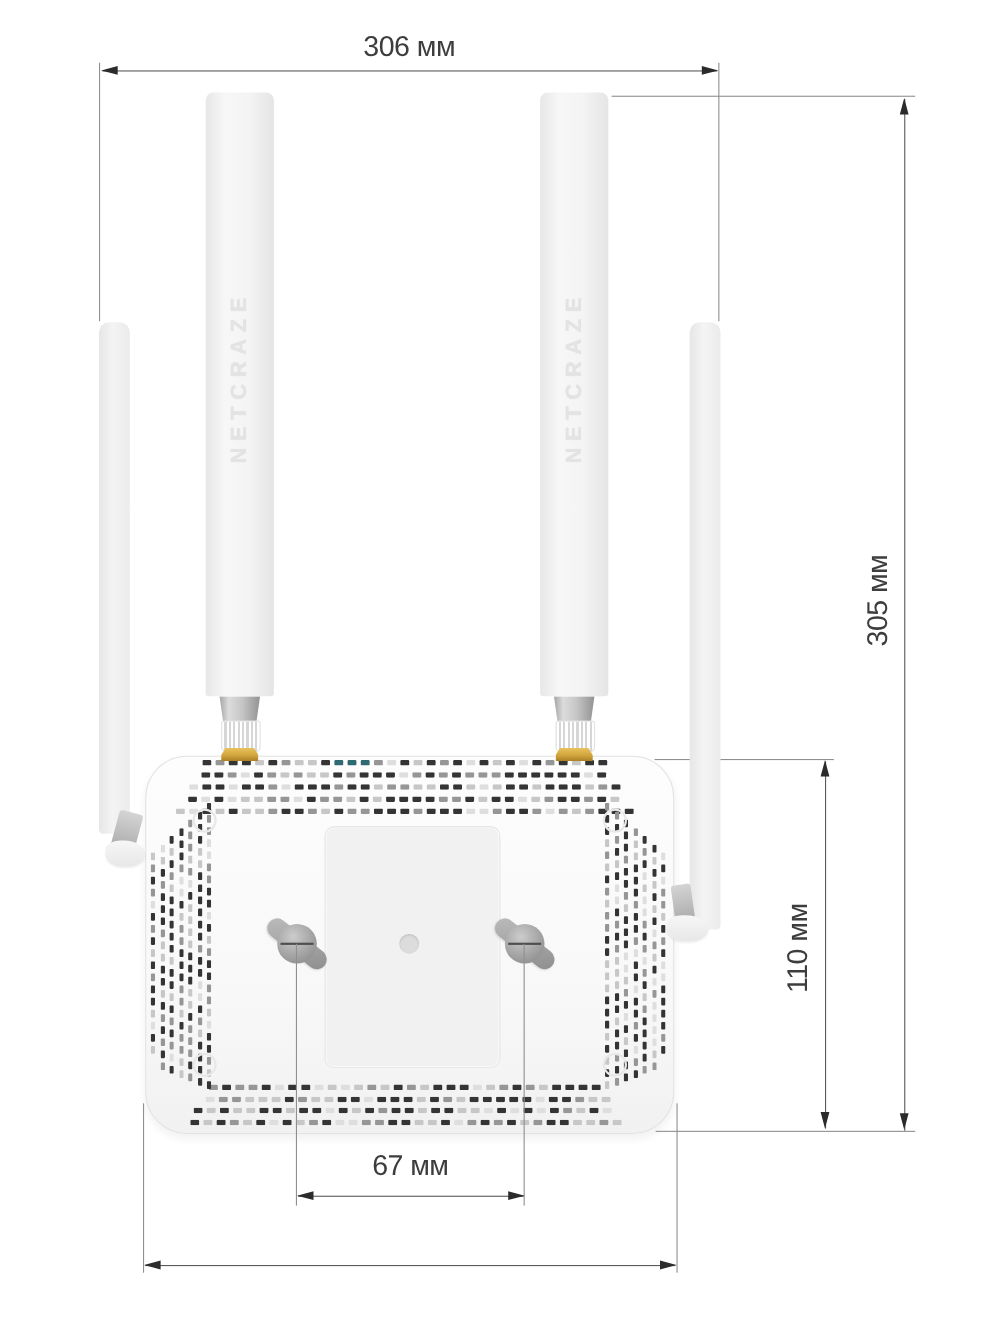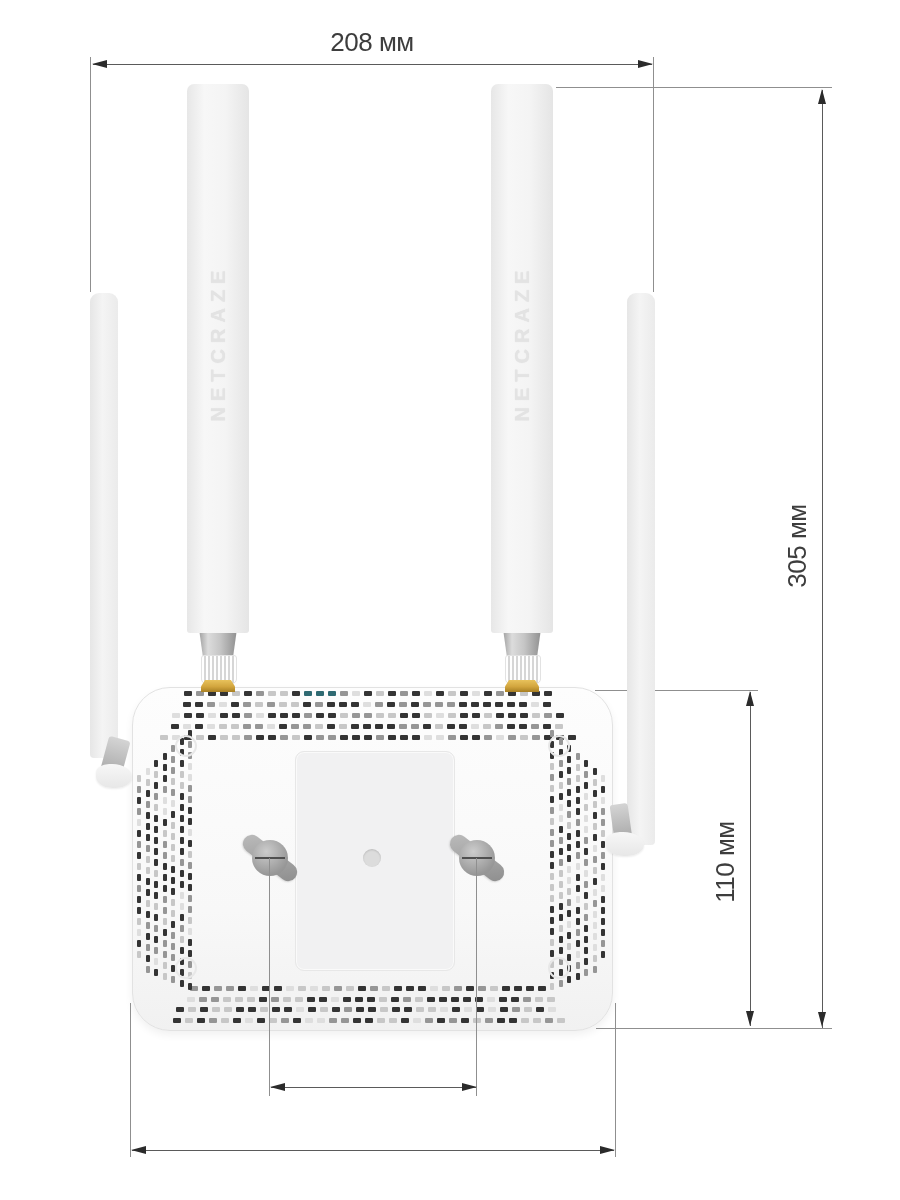--- a/index.html
+++ b/index.html
@@ -781,40 +781,41 @@
   <div class="brand rot" style="left:402px;top:331px;">NETCRAZE</div>
   <div class="nut" style="left:502px;top:633px;width:40px;"></div>
   <div class="ribbed" style="left:505px;top:655px;width:34px;"></div>
   <div class="gold" style="left:505px;top:680px;width:34px;"></div>
 
   <div class="ext" style="left:90px;top:57px;width:1px;height:235px;z-index:4;"></div>
   <div class="ext" style="left:653px;top:57px;width:1px;height:235px;z-index:4;"></div>
   <div class="dline" style="left:93px;top:64px;width:559px;height:1px;z-index:4;"></div>
   <div class="arr arr-left" style="left:92px;top:60px;z-index:4;"></div>
   <div class="arr arr-right" style="left:638px;top:60px;z-index:4;"></div>
-  <div class="dimtext" style="left:287px;top:27px;width:170px;z-index:4;">208 мм</div>
+  <div class="dimtext" style="left:287px;top:27px;width:170px;z-index:4;">306 мм</div>
 
   <div class="ext" style="left:556px;top:87px;width:276px;height:1px;z-index:4;"></div>
   <div class="ext" style="left:596px;top:1028px;width:236px;height:1px;z-index:4;"></div>
   <div class="dline" style="left:822px;top:90px;width:1px;height:938px;z-index:4;"></div>
   <div class="arr arr-up" style="left:818px;top:89px;z-index:4;"></div>
   <div class="arr arr-down" style="left:818px;top:1012px;z-index:4;"></div>
   <div class="dimtext rot" style="left:712px;top:531px;width:170px;z-index:4;">305 мм</div>
 
   <div class="ext" style="left:595px;top:690px;width:163px;height:1px;z-index:4;"></div>
   <div class="dline" style="left:750px;top:692px;width:1px;height:334px;z-index:4;"></div>
   <div class="arr arr-up" style="left:746px;top:691px;z-index:4;"></div>
   <div class="arr arr-down" style="left:746px;top:1011px;z-index:4;"></div>
   <div class="dimtext rot" style="left:640px;top:847px;width:170px;z-index:4;">110 мм</div>
 
   <div class="ext" style="left:269px;top:858px;width:1px;height:238px;z-index:4;"></div>
   <div class="ext" style="left:476px;top:858px;width:1px;height:238px;z-index:4;"></div>
   <div class="dline" style="left:271px;top:1087px;width:205px;height:1px;z-index:4;"></div>
   <div class="arr arr-left" style="left:270px;top:1083px;z-index:4;"></div>
   <div class="arr arr-right" style="left:462px;top:1083px;z-index:4;"></div>
+  <div class="dimtext" style="left:288px;top:1044px;width:170px;z-index:4;">67 мм</div>
 
   <div class="ext" style="left:130px;top:1003px;width:1px;height:154px;z-index:4;"></div>
   <div class="ext" style="left:615px;top:1003px;width:1px;height:154px;z-index:4;"></div>
   <div class="dline" style="left:132px;top:1150px;width:482px;height:1px;z-index:4;"></div>
   <div class="arr arr-left" style="left:131px;top:1146px;z-index:4;"></div>
   <div class="arr arr-right" style="left:600px;top:1146px;z-index:4;"></div>
 
 </div>
 
 </body></html>

